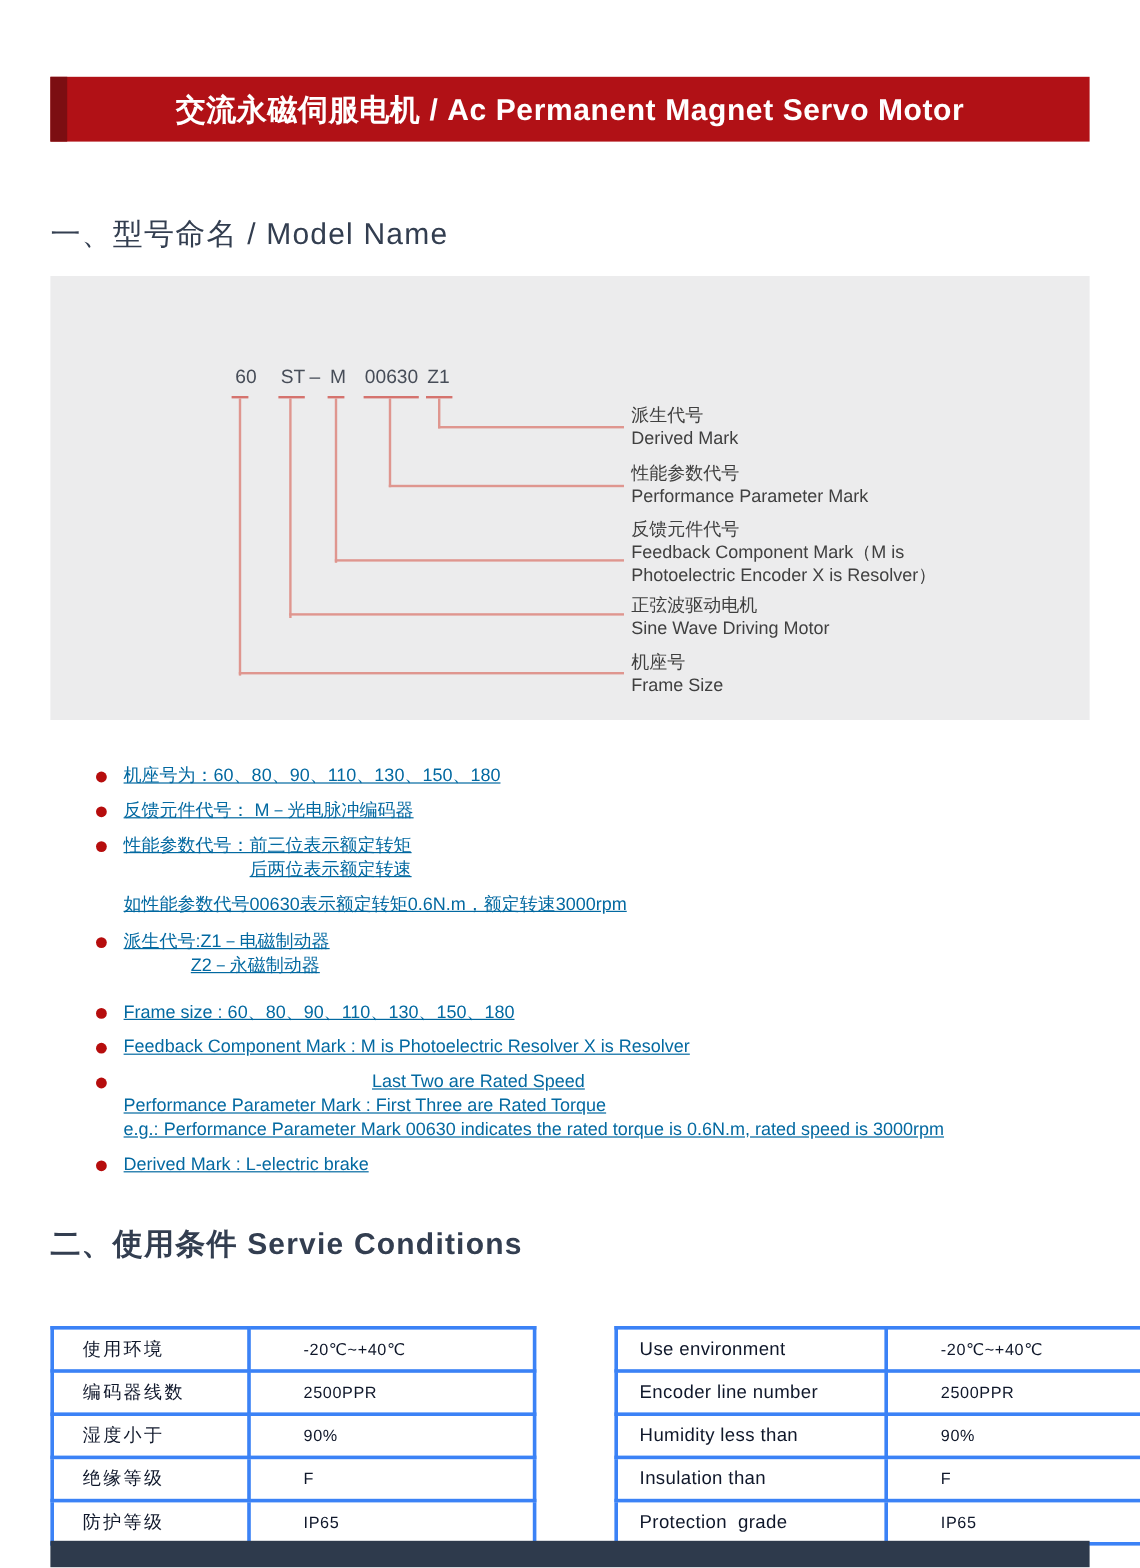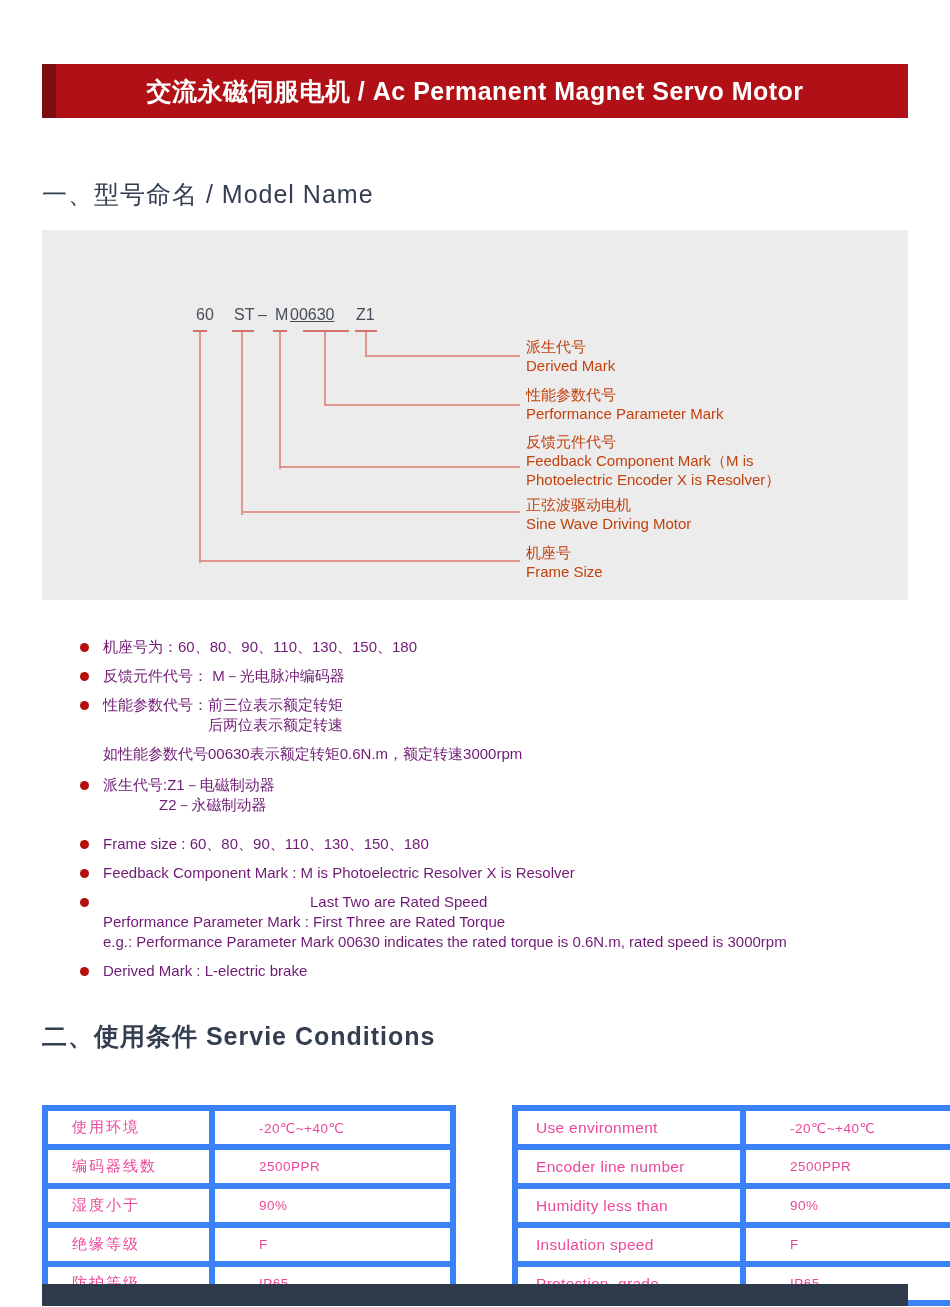--- a/index.html
+++ b/index.html
@@ -14,52 +14,52 @@
 
   
   .sec{position:absolute;left:42px;margin:0;font-size:25px;font-weight:400;color:#333e50;letter-spacing:1px;}
   .sec1{top:178px;}
   .sec2{top:1020px;font-weight:bold;}
 
   
   .panel{position:absolute;left:42px;top:230px;width:866px;height:370px;background:#ececed;}
   .mp{position:absolute;top:76px;font-size:16px;color:#474d58;}
   .mp-60{left:154px;text-align:center;} .mp-st{left:192px;} .mp-dash{left:216px;} .mp-m{left:233px;}
-  .mp-code{left:248px;text-decoration:underline;} .mp-z1{left:314px;}
+  .mp-code{left:262px;} .mp-z1{left:314px;}
   .tick{position:absolute;top:100px;height:2px;background:#d5736e;}
   .t-60{left:151px;width:14px;} .t-st{left:190px;width:22px;} .t-m{left:231px;width:14px;}
   .t-code{left:261px;width:46px;} .t-z1{left:313px;width:22px;}
   .vl{position:absolute;width:2px;background:#df968f;}
   .v-z1{left:323px;top:102px;height:25px;}
   .v-code{left:282px;top:102px;height:74px;}
   .v-m{left:237px;top:102px;height:137px;}
   .v-st{left:199px;top:102px;height:183px;}
   .v-60{left:157px;top:102px;height:231px;}
   .hl{position:absolute;height:2px;background:#df968f;}
   .h-z1{left:323px;top:125px;width:155px;}
   .h-code{left:282px;top:174px;width:196px;}
   .h-m{left:237px;top:236px;width:241px;}
   .h-st{left:199px;top:281px;width:279px;}
   .h-60{left:157px;top:330px;width:321px;}
-  .dlabel{position:absolute;left:484px;font-size:15px;color:#c2410c;line-height:19px;}
+  .dlabel{position:absolute;left:484px;font-size:15px;color:#404040;line-height:19px;}
   .dl-derived{top:107px;} .dl-performance{top:155px;} .dl-feedback{top:202px;}
   .dl-sine{top:265px;} .dl-frame{top:313px;}
 
   
-  .bullets{position:absolute;left:74px;width:840px;color:#701a75;}
+  .bullets{position:absolute;left:74px;width:840px;color:#0369a1;text-decoration:underline;}
   .bullets-cn{top:637px;font-size:15px;}
   .bullets-en{top:834px;font-size:15px;}
   .bi{position:relative;padding-left:29px;margin-bottom:9px;line-height:20px;}
   .bi .dot{position:absolute;left:6px;top:6px;width:9px;height:9px;border-radius:50%;background:#b60d0d;}
   .bi.nb{margin-top:2px;margin-bottom:11px;}
   .bi .ln{white-space:pre-wrap;}
 
   
   .ctable{position:absolute;top:1105px;border-collapse:collapse;table-layout:fixed;}
-  .ctable td{border:6px solid #3b82f6;height:31px;vertical-align:middle;color:#ec4899;white-space:pre;}
+  .ctable td{border:3px solid #3b82f6;height:31px;vertical-align:middle;color:#0f172a;white-space:pre;}
   .ctable-cn{left:42px;width:326px;}
   .ctable-cn td.lab{width:136px;padding-left:24px;font-size:15px;letter-spacing:2px;}
   .ctable-cn td.val{width:190px;padding-left:44px;font-size:13.5px;letter-spacing:.5px;}
   .ctable-en{left:512px;width:401px;}
   .ctable-en td.lab{width:203px;padding-left:18px;font-size:15.5px;letter-spacing:.3px;}
   .ctable-en td.val{width:198px;padding-left:44px;font-size:13.5px;letter-spacing:.5px;}
 
   
   .footer-bar{position:absolute;left:42px;top:1284px;width:866px;height:22px;background:#2e3a4c;}
 </style>
@@ -202,21 +202,21 @@
         </tr>
         <tr>
           <td class="lab">Encoder line number</td>
           <td class="val">2500PPR</td>
         </tr>
         <tr>
           <td class="lab">Humidity less than</td>
           <td class="val">90%</td>
         </tr>
         <tr>
-          <td class="lab">Insulation speed</td>
+          <td class="lab">Insulation than</td>
           <td class="val">F</td>
         </tr>
         <tr>
           <td class="lab">Protection  grade</td>
           <td class="val">IP65</td>
         </tr>
       </tbody>
   </table>
 
   <div class="footer-bar"></div>

